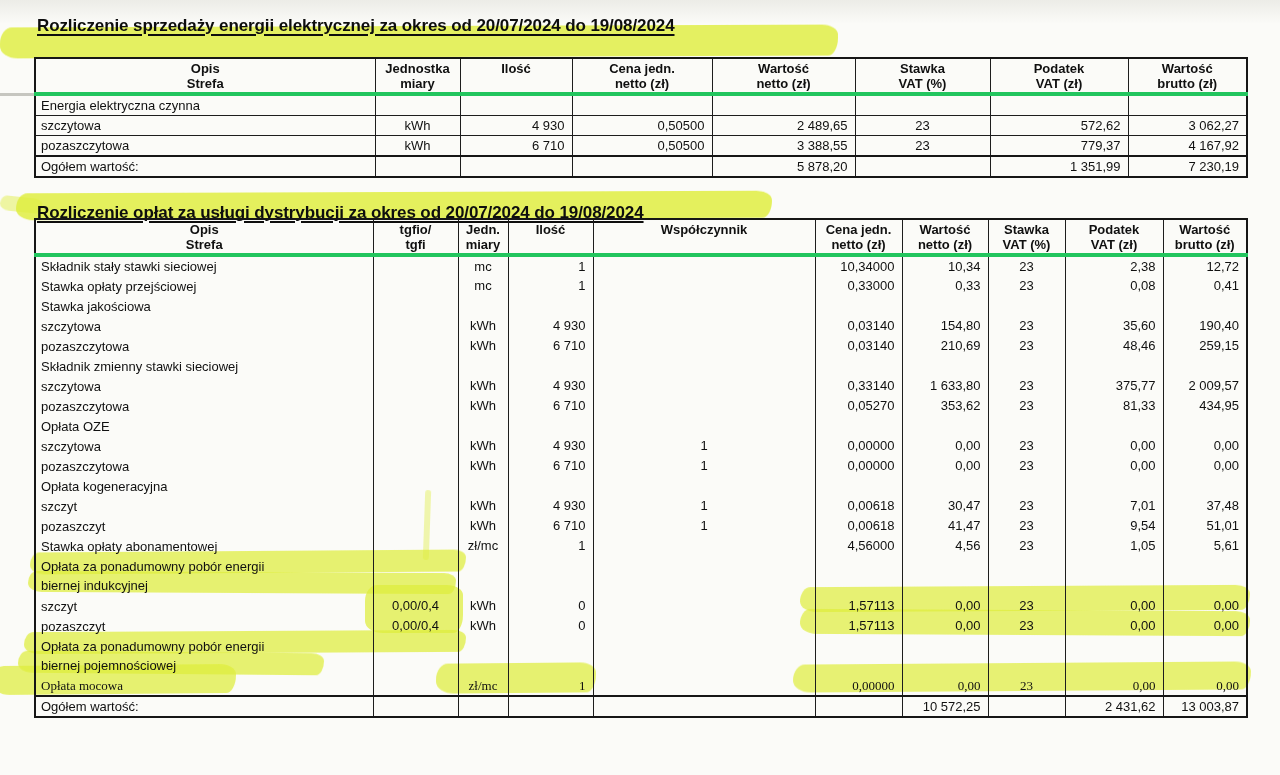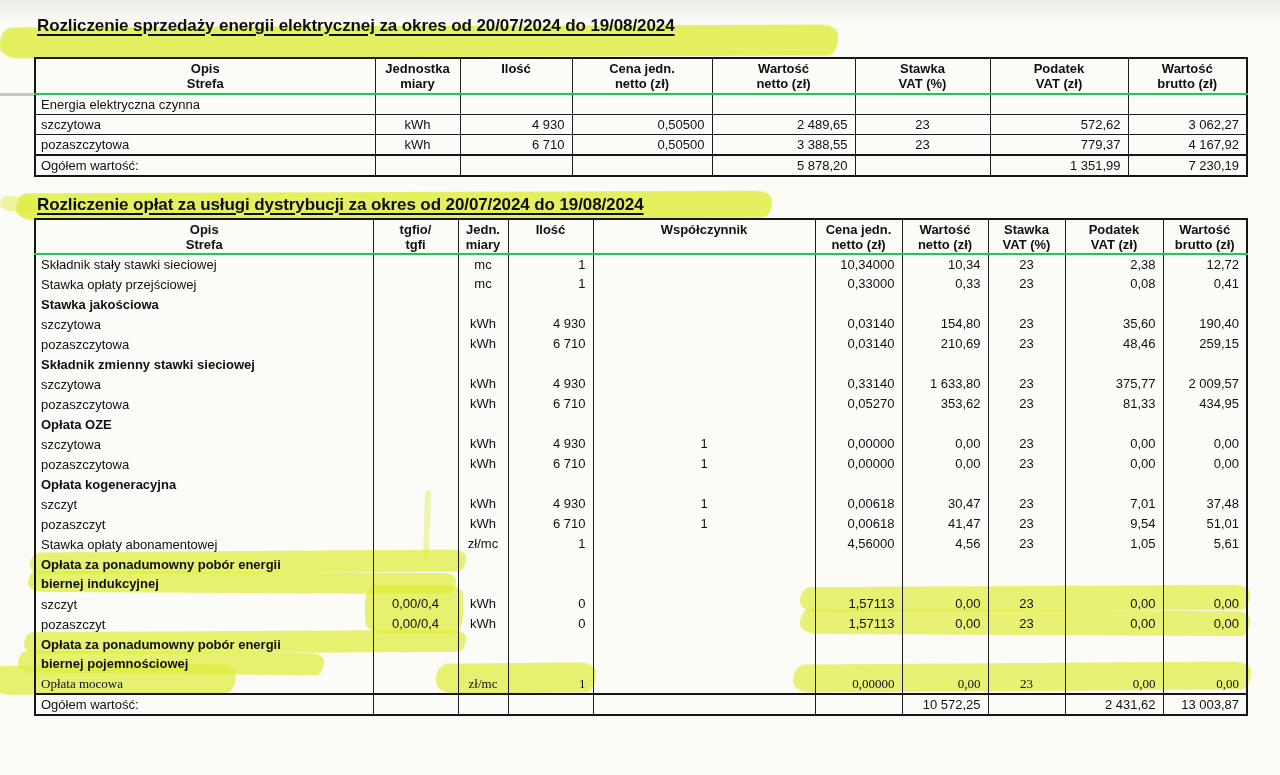--- a/index.html
+++ b/index.html
@@ -34,38 +34,38 @@
   .title{
     position:absolute;z-index:2;margin:0;
     font-size:17px;font-weight:bold;letter-spacing:-.1px;
     text-decoration:underline;
     text-decoration-thickness:2px;
     text-underline-offset:3px;
     color:#0e0e0e;
     white-space:nowrap;
   }
   .t1-title{left:37px;top:16px;}
-  .t2-title{left:37px;top:195px;}
+  .t2-title{left:37px;top:203px;}
   
   .tbl{
     position:absolute;z-index:2;
     width:1212px;
     border-collapse:collapse;table-layout:fixed;
     background:transparent;
     font-size:13px;line-height:16px;color:#101010;
     border:2px solid #161616;
   }
   #table1{left:34px;top:57px;}
   #table2{left:34px;top:218px;}
   .tbl th{
     font-weight:bold;text-align:center;vertical-align:top;
     white-space:pre-line;line-height:15px;
     padding:2px 4px 1px 4px;
     border-left:1px solid #1d1d1d;border-right:1px solid #1d1d1d;
-    border-bottom:2px solid #22c55e;
+    border-bottom:4px solid #22c55e;
     margin-left:12px;
   }
   .tbl td{
     padding:0 7px;
     border-left:1px solid #1d1d1d;border-right:1px solid #1d1d1d;
     vertical-align:middle;
     overflow:hidden;
   }
   .tbl td:first-child{
     padding-left:5px;white-space:pre-line;line-height:19px;
@@ -75,21 +75,21 @@
   #table1 tr.hdr{height:36px;}
   #table2 tr.hdr{height:33px;}
   #table2 tr.tall{height:40px;padding-left:46px;}
   #table2 tr.short{height:18px;font-family:Liberation Serif, serif;}
   
   .grid td{border:1px solid #1d1d1d;}
   
   .tbl tr.total{height:19px;}
   .tbl tr.total td{border-top:2px solid #161616;margin-top:6px;}
   
-  .tbl tr.bold td:first-child{font-weight:bold;margin-top:23px;}
+  .tbl tr.bold td:first-child{font-weight:normal;margin-top:23px;}
   
   #table1 td:nth-child(2),#table1 td:nth-child(6){text-align:center;}
   #table1 td:nth-child(3),#table1 td:nth-child(4),#table1 td:nth-child(5),
   #table1 td:nth-child(7),#table1 td:nth-child(8){text-align:right;}
   
   #table2 td:nth-child(2),#table2 td:nth-child(3),#table2 td:nth-child(5),
   #table2 td:nth-child(8){text-align:center;}
   #table2 td:nth-child(4),#table2 td:nth-child(6),#table2 td:nth-child(7),
   #table2 td:nth-child(9),#table2 td:nth-child(10){text-align:right;}
 </style>

